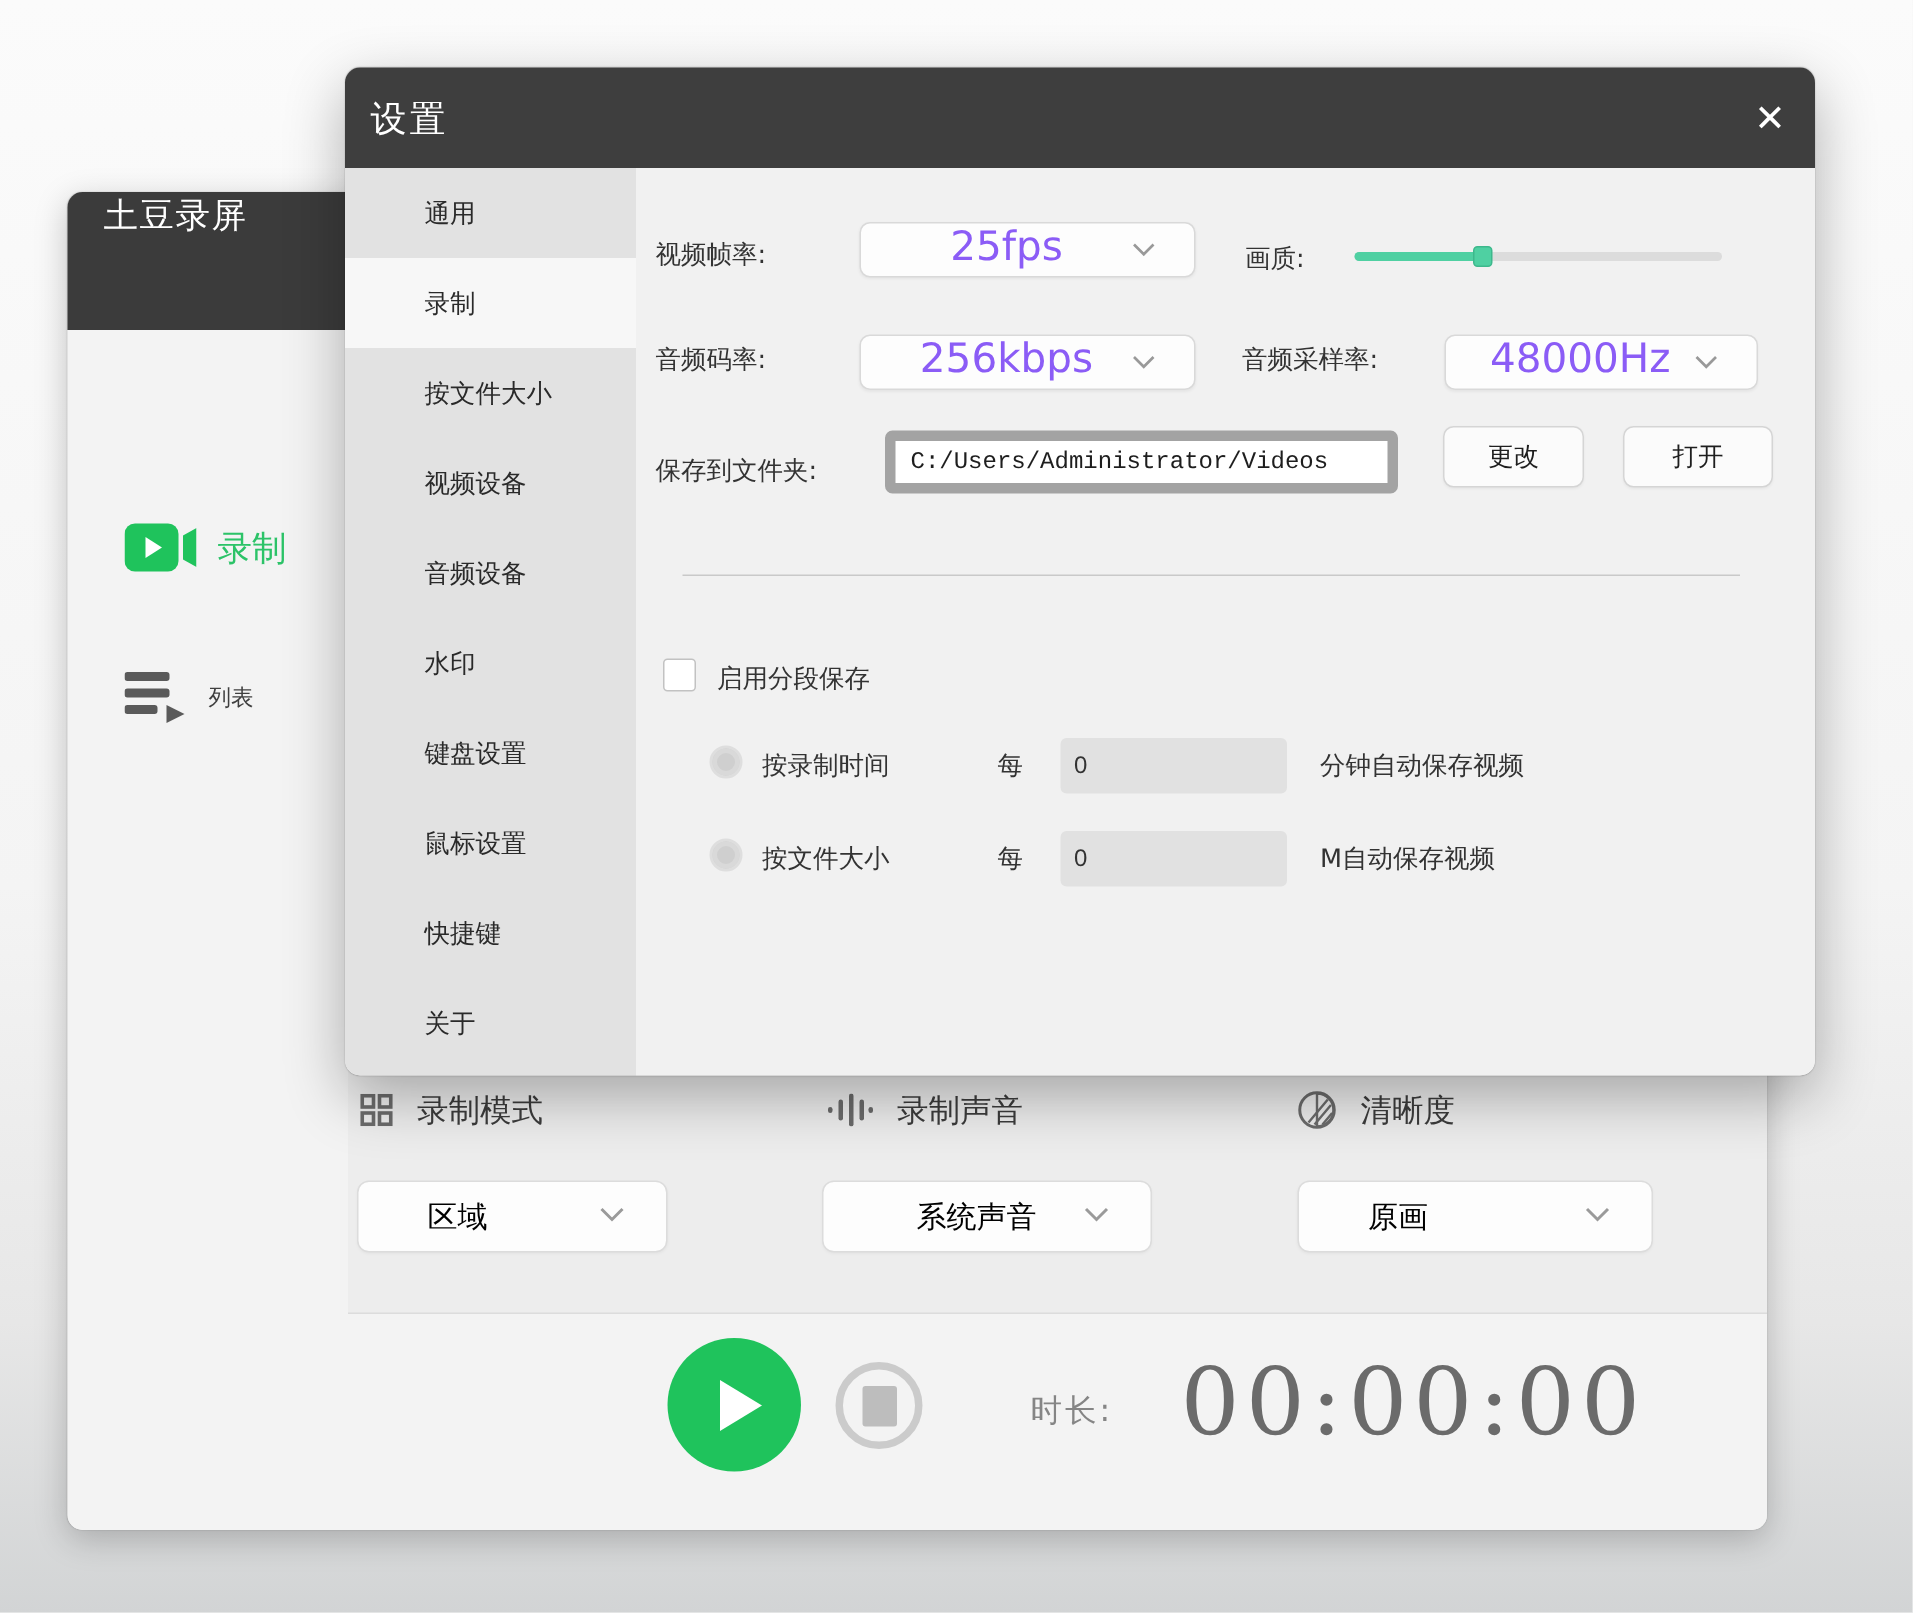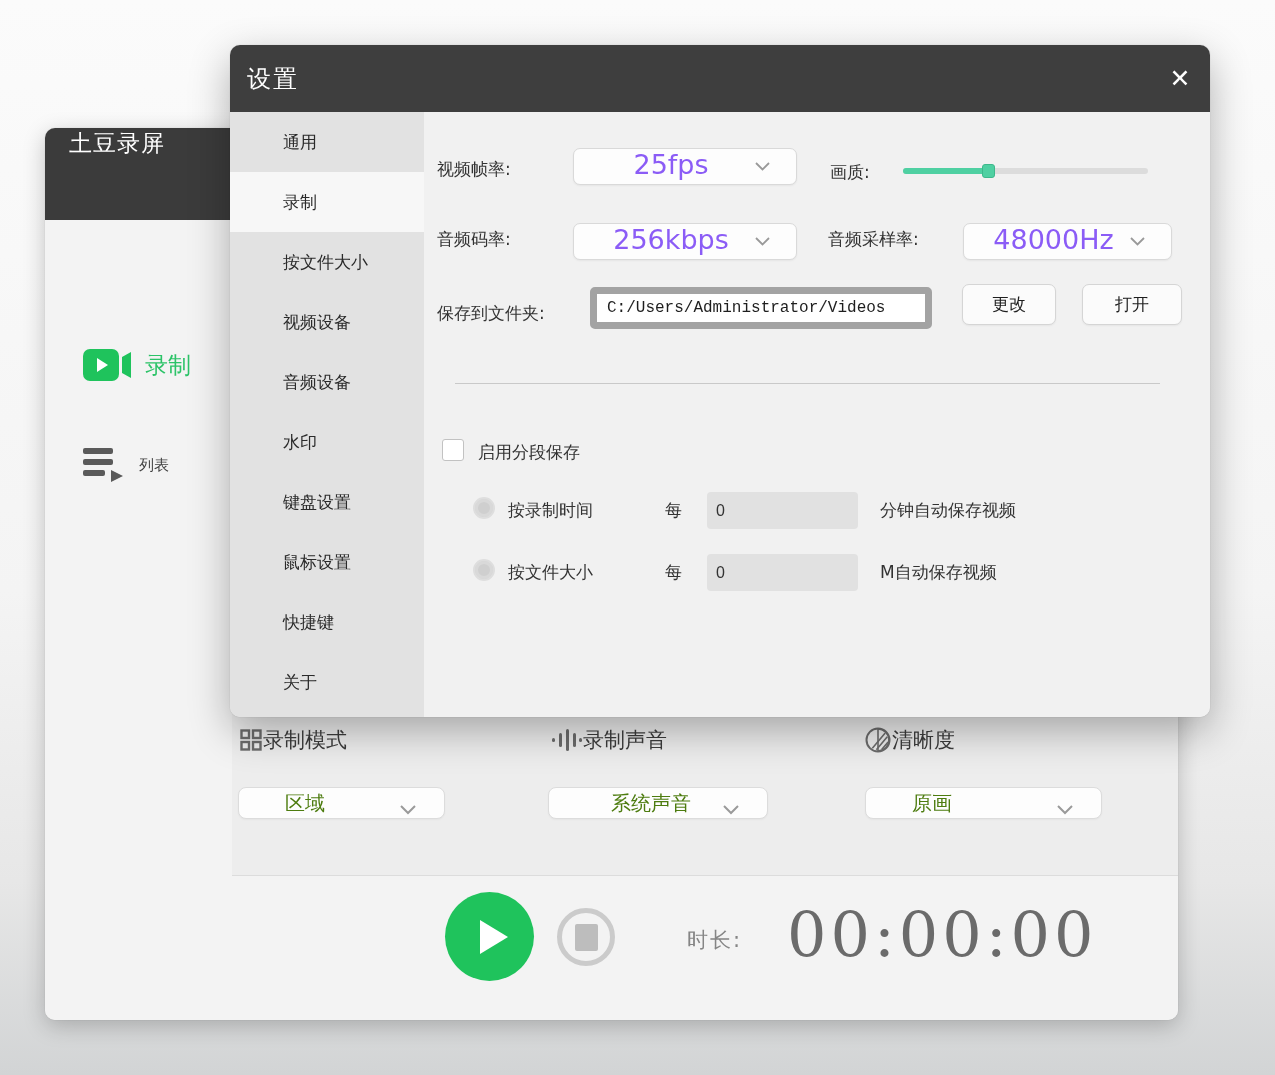--- a/index.html
+++ b/index.html
@@ -27,24 +27,24 @@
     background:#f3f3f3; border-radius:0 0 0 10px;
   }
   .side-item{ position:absolute; left:0; width:187px; height:70px;
     display:flex; align-items:center; gap:14px; padding-left:38px; cursor:pointer;}
   .side-item.record{ top:110px; color:#2cc368; font-size:23px; }
   .side-item.list  { top:210px; color:#3f3f3f; font-size:15px; }
 
   
   .controls-row{ position:absolute; left:187px; top:589px; right:0; height:158px; }
   .ctrl-group{ position:absolute; top:0; }
-  .ctrl-label{ display:flex; align-items:center; gap:1px; font-size:21px; color:#3c3c3c; height:46px;}
+  .ctrl-label{ display:flex; align-items:center; gap:16px; font-size:21px; color:#3c3c3c; height:46px;}
   .big-select{
-    position:absolute; height:32px; background:#fdfdfd; border:1px solid #dcdcdc;
-    border-radius:8px; display:flex; align-items:center; font-size:20px; color:#4d7c0f;
+    position:absolute; height:48px; background:#fdfdfd; border:1px solid #dcdcdc;
+    border-radius:8px; display:flex; align-items:center; font-size:20px; color:#000000;
     cursor:pointer; box-shadow:0 1px 2px rgba(0,0,0,.04);
   }
   .big-select .val{ padding-left:46px; }
   .big-select .chev{ position:absolute; right:28px; top:17px; }
 
   .main-divider{ position:absolute; left:187px; top:747px; right:0; height:1px; background:#dcdcdc; }
   .rec-section{ position:absolute; left:187px; top:748px; right:0; bottom:0; background:#f3f3f3; border-radius:0 0 10px 0;}
 
   .play-btn{ position:absolute; left:213px; top:16px; width:89px; height:89px; border-radius:50%;
     background:#1fc35c; display:flex; align-items:center; justify-content:center; cursor:pointer;}

